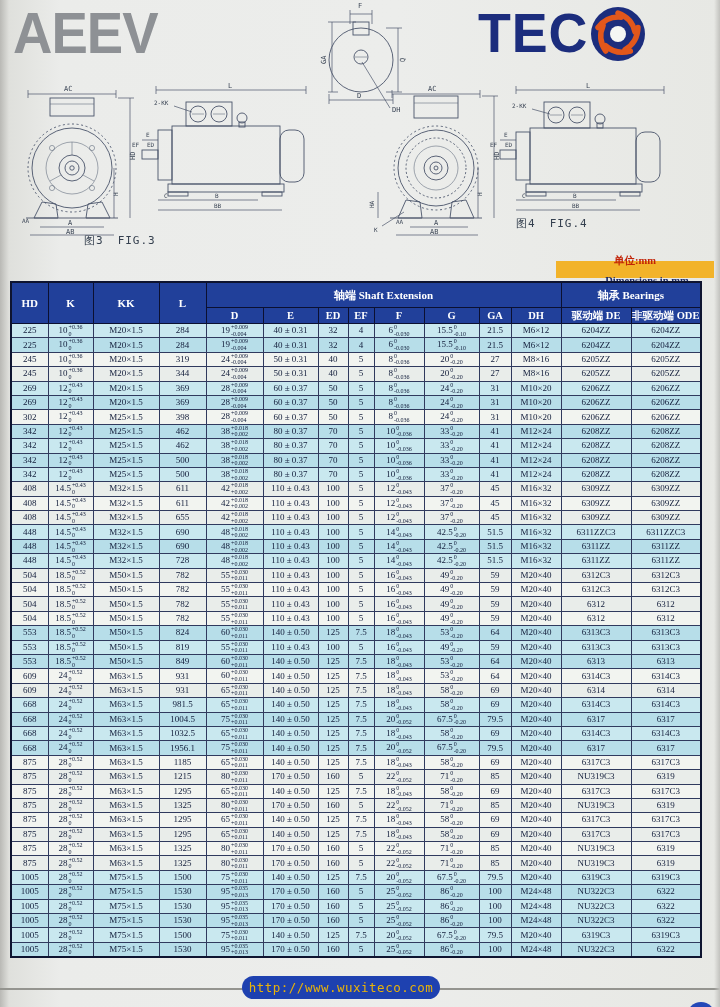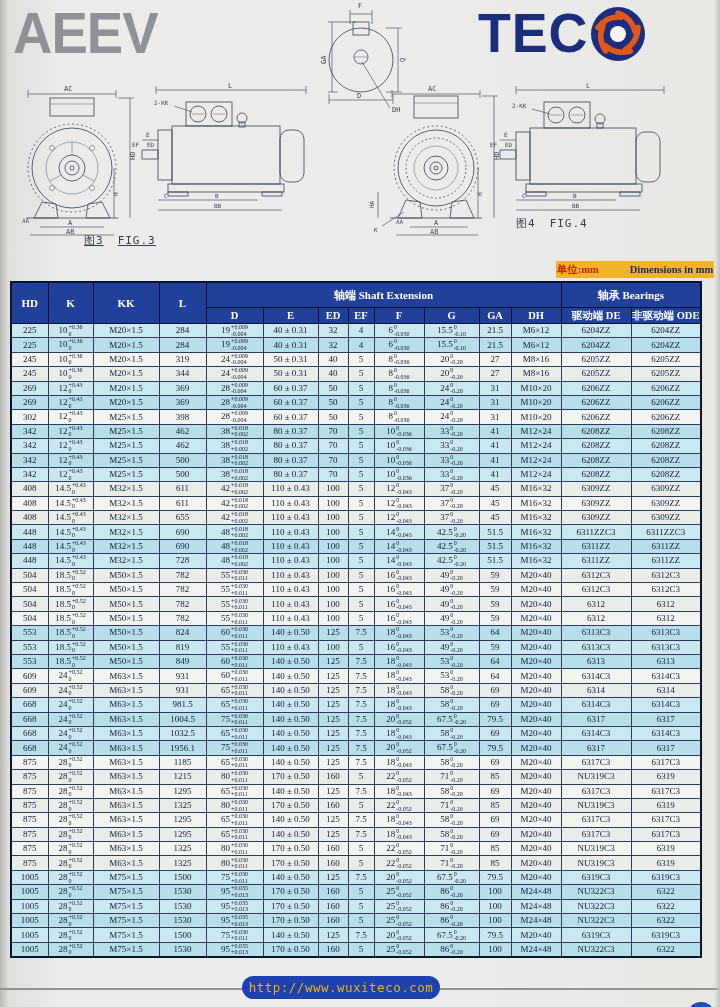--- a/index.html
+++ b/index.html
@@ -26,21 +26,21 @@
   .dim{stroke:#4a546a;stroke-width:.7;fill:none;}
   .dwg{stroke:#49546a;stroke-width:.9;fill:none;}
   .dwg-thin{stroke:#5a6478;stroke-width:.55;fill:none;}
   .svgtxt{font:7px "DejaVu Sans Mono",monospace;fill:#3c4656;}
   .svgtxt.small{font-size:6px;}
   .fig-caption{position:absolute;font:11px "DejaVu Sans Mono",monospace;color:#35404f;letter-spacing:1px;}
   .fig-caption span{margin-right:14px;}
 
   
   .unit-label{position:absolute;left:556px;top:261px;width:158px;height:17px;background:#f2b32a;
-    display:flex;align-items:center;justify-content:center;gap:7px;font:bold 10.5px "Liberation Serif",serif;}
+    display:flex;align-items:center;justify-content:center;gap:7px;font:bold 10.5px "Liberation Serif",serif;flex-direction:column;}
   .unit-cn{color:#c22307;}
   .unit-en{color:#1a2a6a;margin-left:24px;}
 
   
   table.spec{position:absolute;left:10px;top:281px;width:690px;border-collapse:collapse;table-layout:fixed;
     font-family:"Liberation Serif",serif;}
   table.spec th{background:var(--header-bg);color:#fff;border:1px solid #0b1030;font-weight:bold;
     padding:0;line-height:1.1;}
   table.spec thead tr.h1 th{height:24px;font-size:11px;}
   table.spec thead tr.h2 th{height:15px;font-size:10.5px;}
@@ -190,21 +190,21 @@
     <text class="svgtxt small" x="126" y="67">EF</text>
     <text class="svgtxt small" x="141" y="67">ED</text>
 
     <line class="dim" x1="152" y1="120" x2="172" y2="120"></line>
     <text class="svgtxt small" x="158" y="118">C</text>
     <line class="dim" x1="172" y1="120" x2="252" y2="120"></line>
     <text class="svgtxt small" x="209" y="118">B</text>
     <line class="dim" x1="152" y1="130" x2="276" y2="130"></line>
     <text class="svgtxt small" x="208" y="128">BB</text>
   </svg>
-  <div class="fig-caption" style="left:84px;top:233px;text-decoration:underline;">
+  <div class="fig-caption" style="left:84px;top:233px;">
     <span>图3</span><span>FIG.3</span>
   </div>
 
   <svg class="fig" style="left:366px;top:80px;" width="352" height="158" viewBox="0 0 352 158">
     <defs>
       <pattern id="fins4" width="6" height="4.2" patternUnits="userSpaceOnUse">
         <line x1="0" y1="1" x2="6" y2="1" stroke="#49546a" stroke-width="1"></line>
       </pattern>
     </defs>
 

